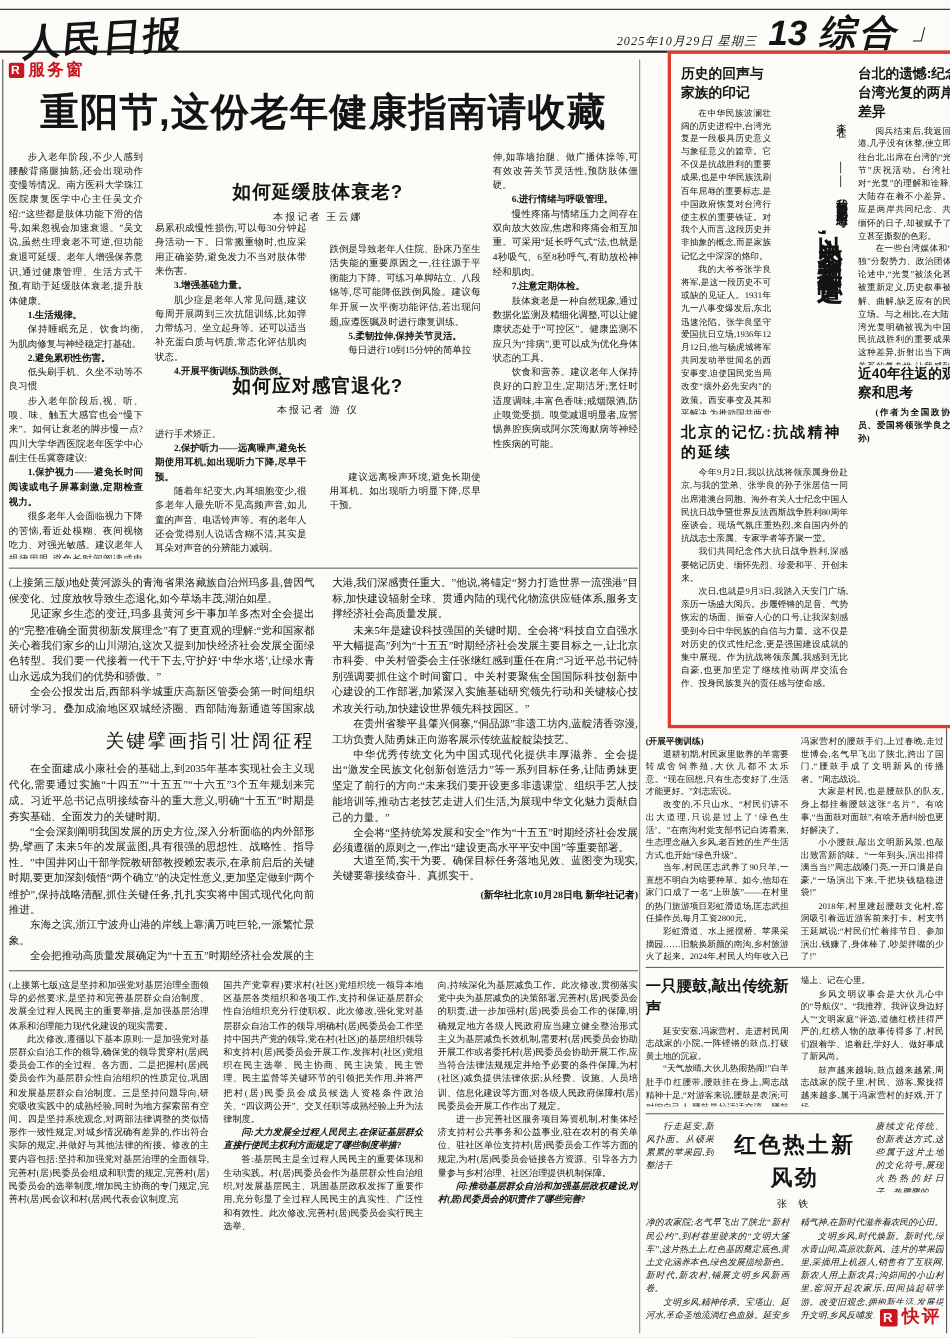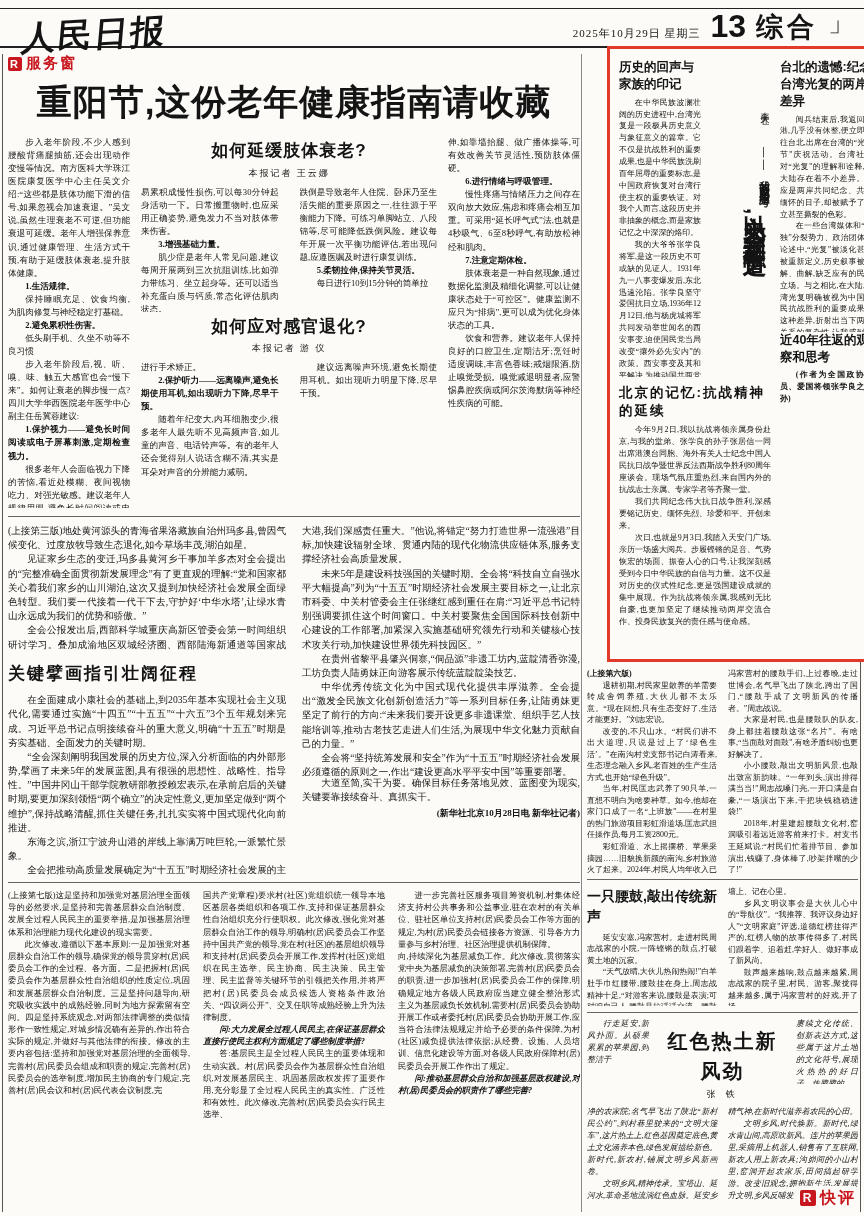--- a/index.html
+++ b/index.html
@@ -2,49 +2,49 @@
 <html><head>
 <meta charset="utf-8">
 <style>
   html,body{margin:0;padding:0;background:#e8e6e0;}
   .sheet{position:relative;width:864px;height:1216px;background:#fcfbf7;margin:0 auto;
          font-family:"Liberation Serif",serif;color:#141414;overflow:hidden;}
   .rule{position:absolute;background:#222;}
   
   .masthead{position:absolute;left:22px;top:12px;font-size:34px;font-weight:900;
             transform:skewX(-8deg) rotate(-3deg);letter-spacing:2px;font-family:"DejaVu Serif",serif;}
-  .hdr-right{position:absolute;right:10px;top:8px;display:flex;align-items:center;gap:10px;}
+  .hdr-right{position:absolute;right:10px;top:8px;display:flex;align-items:center;gap:10px;font-style:italic;}
   .hdr-date{font-size:11px;letter-spacing:1px;margin-top:14px;}
   .hdr-pageno{font-size:32px;font-family:"Liberation Sans",sans-serif;font-weight:700;}
-  .hdr-section{font-size:27px;font-weight:900;font-family:"Liberation Sans",sans-serif;letter-spacing:4px;}
+  .hdr-section{font-size:33px;font-weight:900;font-family:"Liberation Sans",sans-serif;letter-spacing:4px;}
   .hdr-corner{font-size:26px;font-weight:400;margin-top:-8px;}
   
   .p{margin:0;text-indent:2em;text-align:justify;}
   .s-b{font-weight:700;}
   .s-c{text-indent:0;}
   .s-bl{font-weight:700;text-indent:0;}
   .s-q{font-weight:700;font-style:italic;}
-  .s-h{font-weight:700;text-indent:0;text-align:left;font-family:"Liberation Sans",sans-serif;}
+  .s-h{font-weight:400;text-indent:0;text-align:right;font-family:"Liberation Sans",sans-serif;}
   .flow{overflow:hidden;}
   
   .svc{position:absolute;left:8px;top:54px;width:572px;height:458px;}
   .svc-label{display:flex;align-items:center;gap:4px;color:#c8171e;font-weight:900;
              font-size:15px;font-family:"Liberation Sans",sans-serif;letter-spacing:2px;}
   .rlogo{display:inline-block;width:14px;height:14px;background:#c8171e;color:#fff;font-size:11px;
          line-height:14px;text-align:center;border-radius:2px;font-family:"Liberation Sans",sans-serif;}
   .svc-headline{margin:6px 0 10px;text-align:center;font-size:35px;font-weight:900;
                 letter-spacing:1px;font-family:"Liberation Sans",sans-serif;}
   .svc-cols{display:flex;gap:11px;height:372px;font-size:8.6px;line-height:1.52;}
   .svc .c1{width:122px;}
   .svc .c4{width:132px;}
-  .svc .cmid{flex:1;display:flex;flex-direction:column;}
+  .svc .cmid{flex:1;display:flex;flex-direction:column;margin-top:24px;}
   .subart-title{margin:2px 0 3px;text-align:center;font-size:17px;font-weight:900;
                 font-family:"Liberation Sans",sans-serif;letter-spacing:1px;}
   .byline{text-align:center;font-size:9px;letter-spacing:2px;margin-bottom:5px;}
-  .midrow{display:flex;gap:21px;}
+  .midrow{display:flex;gap:21px;align-items:center;}
   .midrow.first{height:126px;}
   .midrow.grow{flex:1;overflow:hidden;}
   .mcol{flex:1;overflow:hidden;}
   
   .jump3{position:absolute;left:8px;top:524px;width:572px;height:352px;display:flex;gap:16px;
          font-size:9.6px;line-height:1.48;}
   .jcol{flex:1;display:flex;flex-direction:column;overflow:hidden;}
   .jcol .inhead{font-size:17px;margin:9px 0 7px;letter-spacing:2px;}
   .jcol .f1{height:128px;}
   .jcol .f2a{height:252px;}
@@ -210,22 +210,22 @@
     <div class="qcol">
         <p class="p s-c">(上接第七版)这是坚持和加强党对基层治理全面领导的必然要求,是坚持和完善基层群众自治制度、发展全过程人民民主的重要举措,是加强基层治理体系和治理能力现代化建设的现实需要。</p>
         <p class="p">此次修改,遵循以下基本原则:一是加强党对基层群众自治工作的领导,确保党的领导贯穿村(居)民委员会工作的全过程、各方面。二是把握村(居)民委员会作为基层群众性自治组织的性质定位,巩固和发展基层群众自治制度。三是坚持问题导向,研究吸收实践中的成熟经验,同时为地方探索留有空间。四是坚持系统观念,对两部法律调整的类似情形作一致性规定,对城乡情况确有差异的,作出符合实际的规定,并做好与其他法律的衔接。修改的主要内容包括:坚持和加强党对基层治理的全面领导,完善村(居)民委员会组成和职责的规定,完善村(居)民委员会的选举制度,增加民主协商的专门规定,完善村(居)民会议和村(居)民代表会议制度,完</p>
       </div>
     <div class="qcol">
         <p class="p s-c">国共产党章程)要求村(社区)党组织统一领导本地区基层各类组织和各项工作,支持和保证基层群众性自治组织充分行使职权。此次修改,强化党对基层群众自治工作的领导,明确村(居)民委员会工作坚持中国共产党的领导,党在村(社区)的基层组织领导和支持村(居)民委员会开展工作,发挥村(社区)党组织在民主选举、民主协商、民主决策、民主管理、民主监督等关键环节的引领把关作用,并将严把村(居)民委员会成员候选人资格条件政治关、“四议两公开”、交叉任职等成熟经验上升为法律制度。</p>
         <p class="p s-q">问:大力发展全过程人民民主,在保证基层群众直接行使民主权利方面规定了哪些制度举措?</p>
         <p class="p">答:基层民主是全过程人民民主的重要体现和生动实践。村(居)民委员会作为基层群众性自治组织,对发展基层民主、巩固基层政权发挥了重要作用,充分彰显了全过程人民民主的真实性、广泛性和有效性。此次修改,完善村(居)民委员会实行民主选举、</p>
       </div>
     <div class="qcol">
+        <p class="p s-c">向,持续深化为基层减负工作。此次修改,贯彻落实党中央为基层减负的决策部署,完善村(居)民委员会的职责,进一步加强村(居)民委员会工作的保障,明确规定地方各级人民政府应当建立健全整治形式主义为基层减负长效机制,需要村(居)民委员会协助开展工作或者委托村(居)民委员会协助开展工作,应当符合法律法规规定并给予必要的条件保障,为村(社区)减负提供法律依据;从经费、设施、人员培训、信息化建设等方面,对各级人民政府保障村(居)民委员会开展工作作出了规定。</p>
         <p class="p">进一步完善社区服务项目筹资机制,村集体经济支持村公共事务和公益事业,驻在农村的有关单位、驻社区单位支持村(居)民委员会工作等方面的规定,为村(居)民委员会链接各方资源、引导各方力量参与乡村治理、社区治理提供机制保障。</p>
-        <p class="p s-c">向,持续深化为基层减负工作。此次修改,贯彻落实党中央为基层减负的决策部署,完善村(居)民委员会的职责,进一步加强村(居)民委员会工作的保障,明确规定地方各级人民政府应当建立健全整治形式主义为基层减负长效机制,需要村(居)民委员会协助开展工作或者委托村(居)民委员会协助开展工作,应当符合法律法规规定并给予必要的条件保障,为村(社区)减负提供法律依据;从经费、设施、人员培训、信息化建设等方面,对各级人民政府保障村(居)民委员会开展工作作出了规定。</p>
         <p class="p s-q">问:推动基层群众自治和加强基层政权建设,对村(居)民委员会的职责作了哪些完善?</p>
       </div>
   </div>
 
   <div class="redbox">
     <div class="rb-main">
       <div class="rb-top">
         <div class="rb-leftcol">
           <h4 class="rb-head">历史的回声与家族的印记</h4>
           <div class="flow" style="flex:1;">
@@ -252,21 +252,21 @@
           <p class="p">阅兵结束后,我返回香港,几乎没有休整,便立即飞往台北,出席在台湾的“光复节”庆祝活动。台湾社会对“光复”的理解和诠释,与大陆存在着不小差异。本应是两岸共同纪念、共同缅怀的日子,却被赋予了对立甚至撕裂的色彩。</p>
           <p class="p">在一些台湾媒体和“台独”分裂势力、政治团体的论述中,“光复”被淡化甚至被重新定义,历史叙事被肢解、曲解,缺乏应有的民族立场。与之相比,在大陆,台湾光复明确被视为中国人民抗战胜利的重要成果。这种差异,折射出当下两岸关系的复杂性,让我感到相当遗憾,更感到任重道远。</p>
         </div>
       <h4 class="rb-head">近40年往返的观察和思考</h4>
       <div class="rb-attr">(作者为全国政协委员、爱国将领张学良之侄孙)</div>
     </div>
   </div>
 
   <div class="jump6">
     <div class="jc">
-        <p class="p s-bl">(上接第六版)</p>
+        <p class="p s-bl">(开展平衡训练)</p>
         <p class="p">退耕初期,村民家里散养的羊需要转成舍饲养殖,大伙儿都不太乐意。“现在回想,只有生态变好了,生活才能更好。”刘志宏说。</p>
         <p class="p">改变的,不只山水。“村民们讲不出大道理,只说是过上了‘绿色生活’。”在南沟村党支部书记白涛看来,生态理念融入乡风,老百姓的生产生活方式,也开始“绿色升级”。</p>
         <p class="p">当年,村民匡志武养了90只羊,一直想不明白为啥要种草。如今,他却在家门口成了一名“上班族”——在村里的热门旅游项目彩虹滑道场,匡志武担任操作员,每月工资2800元。</p>
         <p class="p">彩虹滑道、水上摇摆桥、苹果采摘园……旧貌换新颜的南沟,乡村旅游火了起来。2024年,村民人均年收入已近2万元。白涛感慨地说:“老区群众正在更广阔的舞台上,探索新生活。”</p>
       </div>
     <div class="jc">
         <p class="p s-c">冯家营村的腰鼓手们,上过春晚,走过世博会,名气早飞出了陕北,跨出了国门,“腰鼓手成了文明新风的传播者。”周志战说。</p>
         <p class="p">大家是村民,也是腰鼓队的队友,身上都挂着腰鼓这张“名片”。有啥事,“当面鼓对面鼓”,有啥矛盾纠纷也更好解决了。</p>
         <p class="p">小小腰鼓,敲出文明新风景,也敲出致富新韵味。“一年到头,演出排得满当当!”周志战嗓门亮,一开口满是自豪,“一场演出下来,干把块钱稳稳进袋!”</p>
         <p class="p">2018年,村里建起腰鼓文化村,窑洞吸引着远近游客前来打卡。村支书王延斌说:“村民们忙着排节目、参加演出,钱赚了,身体棒了,吵架拌嘴的少了!”</p>

